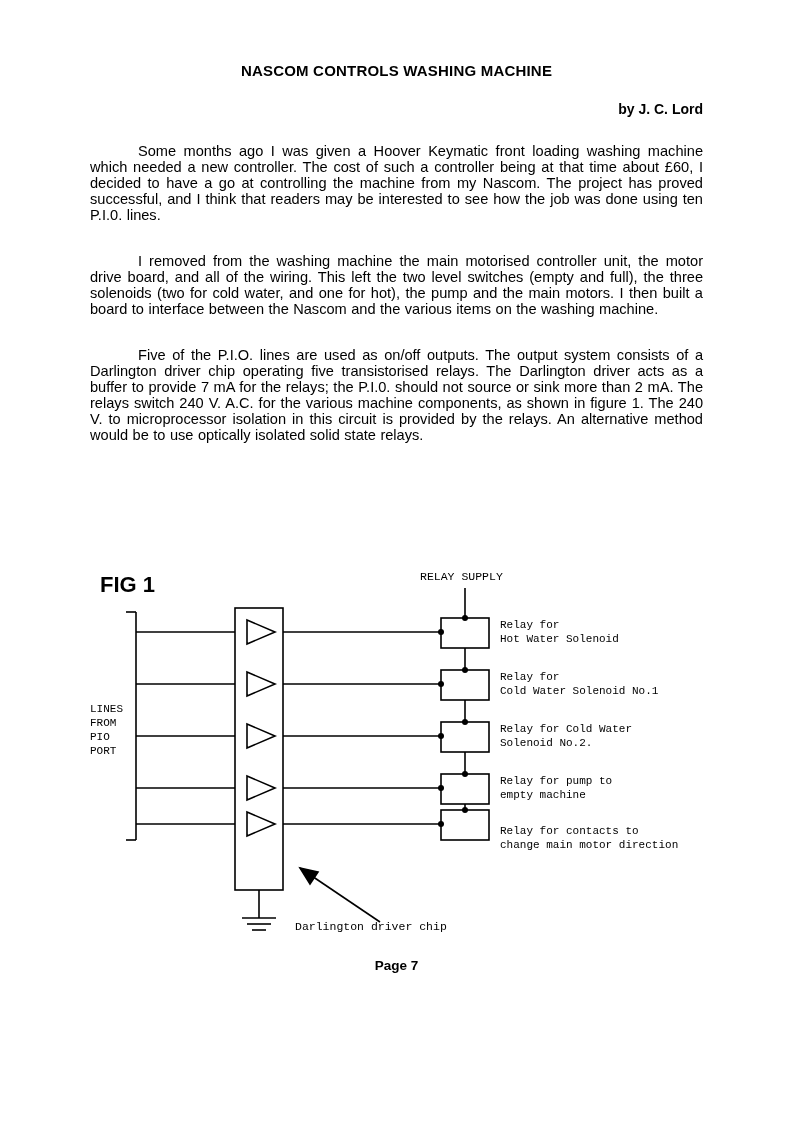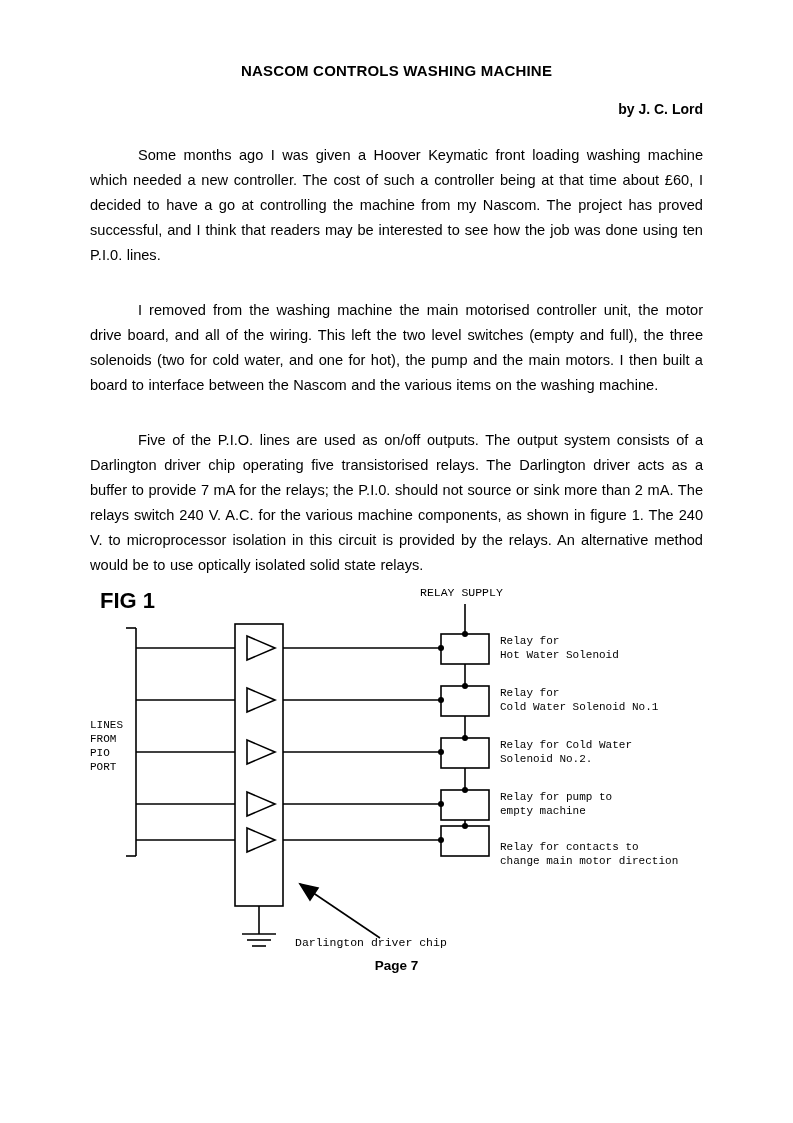--- a/index.html
+++ b/index.html
@@ -37,36 +37,35 @@
     margin: 0 0 22px 0;
   }
   .doc-byline {
     text-align: right;
     font-size: 14px;
     font-weight: bold;
     margin: 0 0 26px 0;
   }
   p.para {
     font-size: 14.6px;
-    line-height: 25px;
+    line-height: 16px;
     text-align: justify;
     margin: 0 0 30px 0;
     text-indent: 48px;
     word-spacing: 0.4px;
   }
   p.para:last-of-type {
     margin-bottom: 16px;
   }
   .figure-wrap {
     position: absolute;
     left: 90px;
     top: 570px;
     width: 613px;
     height: 380px;
-    margin-top: 16px;
   }
   .figure-wrap svg {
     display: block;
   }
   .page-footer {
     position: absolute;
     left: 0;
     top: 958px;
     width: 793px;
     text-align: center;

